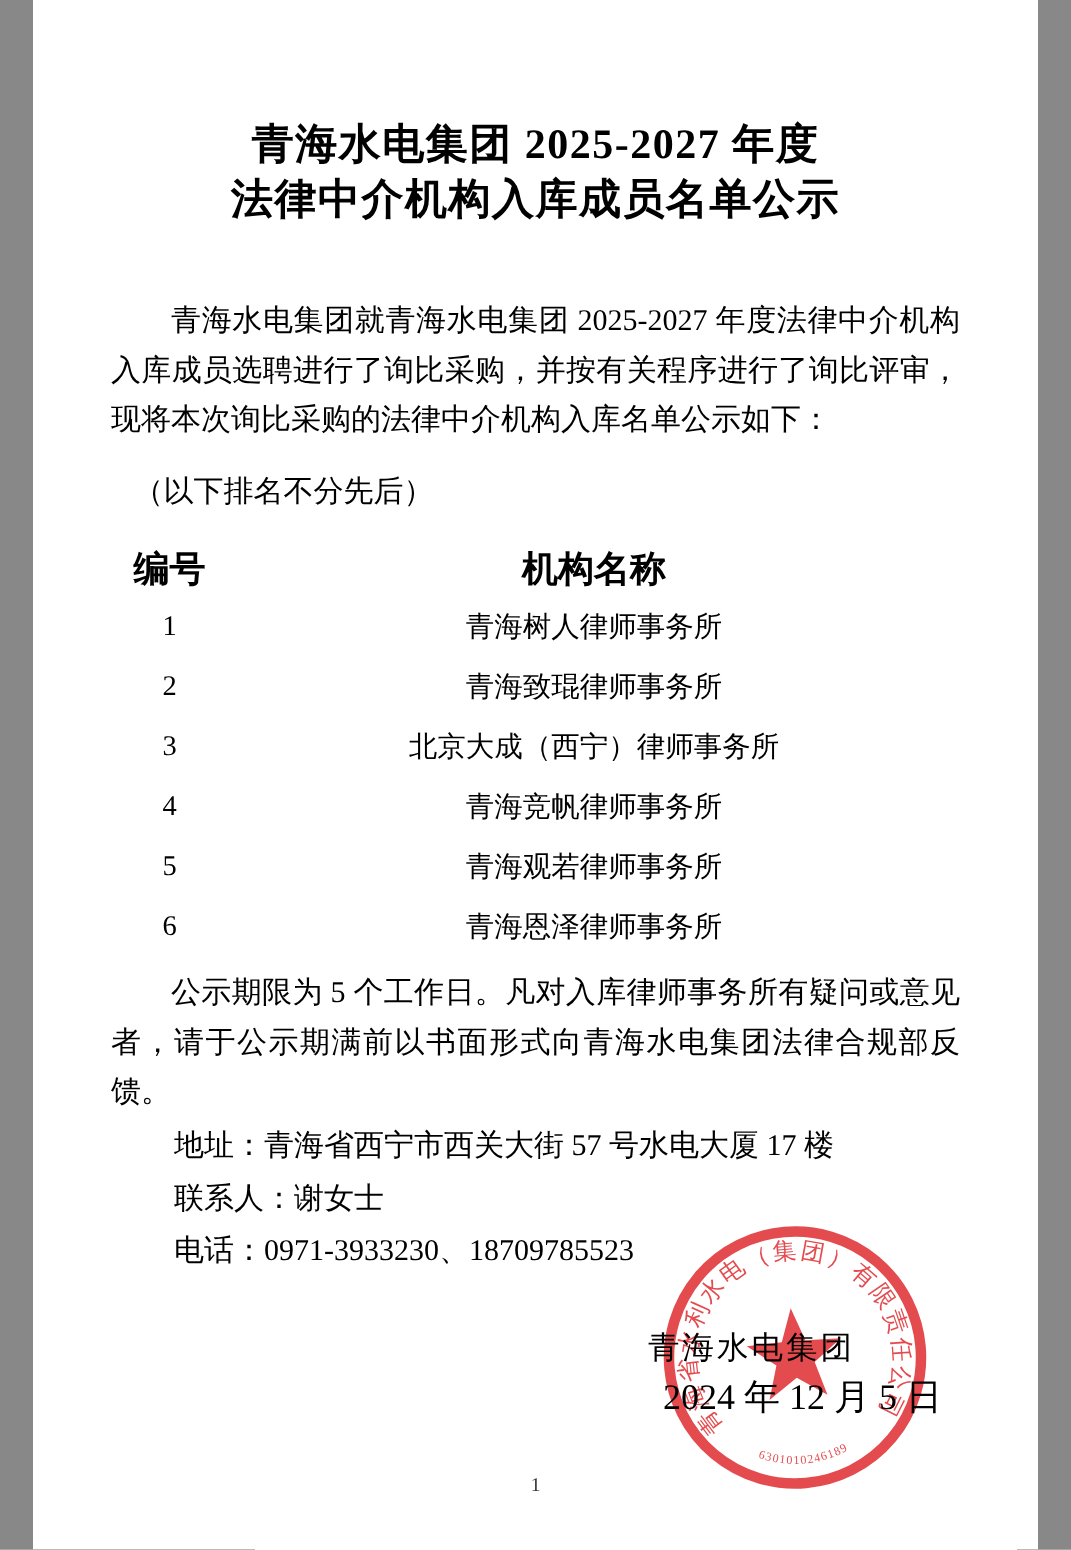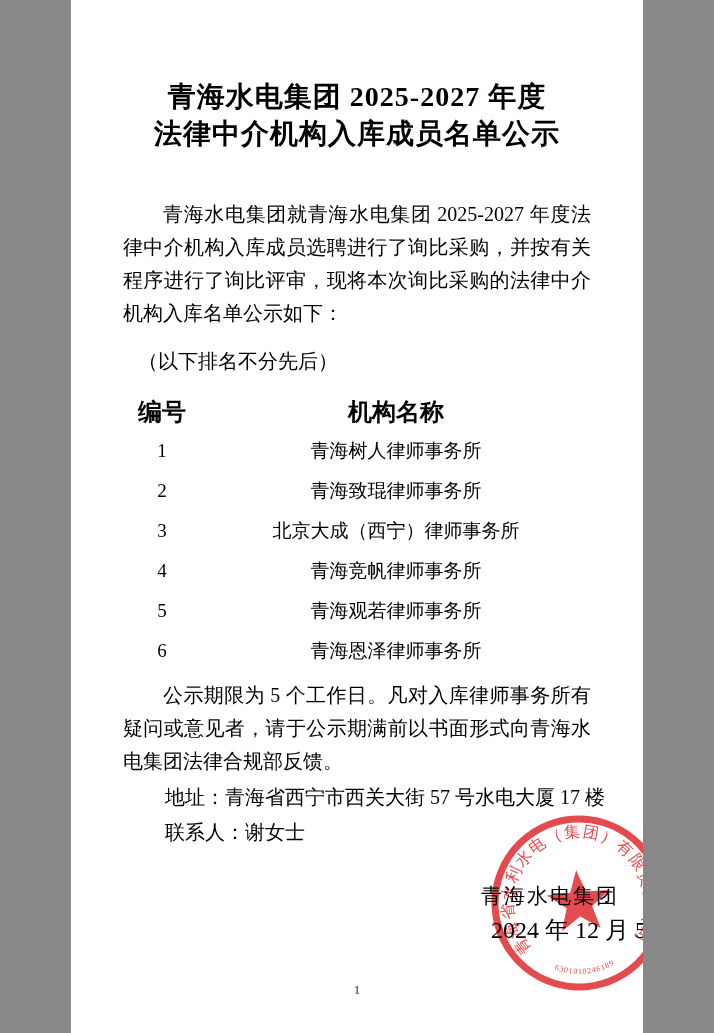--- a/index.html
+++ b/index.html
@@ -1,17 +1,17 @@
 <!DOCTYPE html>
 <html><head>
 <meta charset="utf-8">
 <style>
   html,body{margin:0;padding:0;background:#888;}
   .page{
-    width:572px;height:1033px;background:#ffffff;position:relative;
+    width:670px;height:1033px;background:#ffffff;position:relative;
     margin:0 auto;box-sizing:border-box;padding:78px 52px 0 52px;
     font-family:"Liberation Serif","DejaVu Serif",serif;color:#000;
     overflow:hidden;
   }
   .title{
     margin:0;text-align:center;font-size:28px;font-weight:bold;
     line-height:37px;letter-spacing:1px;
   }
   .para{
     margin:0;font-size:20px;line-height:33px;text-align:justify;
@@ -99,20 +99,21 @@
         <td>青海恩泽律师事务所</td>
       </tr>
     </tbody>
   </table>
 
   <p class="para indent p2">公示期限为 5 个工作日。凡对入库律师事务所有疑问或意见者，请于公示期满前以书面形式向青海水电集团法律合规部反馈。</p>
 
   <div class="contact">
     <div class="line">地址：青海省西宁市西关大街 57 号水电大厦 17 楼</div>
     <div class="line">联系人：谢女士</div>
+    <div class="line">电话：0971-3933230、18709785523</div>
   </div>
 
   <div class="signature">
     <svg class="stamp" viewBox="0 0 176 176" xmlns="http://www.w3.org/2000/svg">
       <defs>
         <path id="arcTop" d="M 41.3 134.7 A 66 66 0 1 1 134.7 134.7" fill="none"></path>
         <path id="arcBottom" d="M 54.7 150.7 A 71 71 0 0 0 121.3 150.7" fill="none"></path>
       </defs>
       <circle cx="88" cy="88" r="84" fill="none" stroke="#e23c40" stroke-width="7"></circle>
       <polygon fill="#e23c40" points="88,55 95.9,77.1 119.4,77.8 100.8,92.2 107.4,114.7 88,101.5 68.6,114.7 75.2,92.2 56.6,77.8 80.1,77.1"></polygon>

